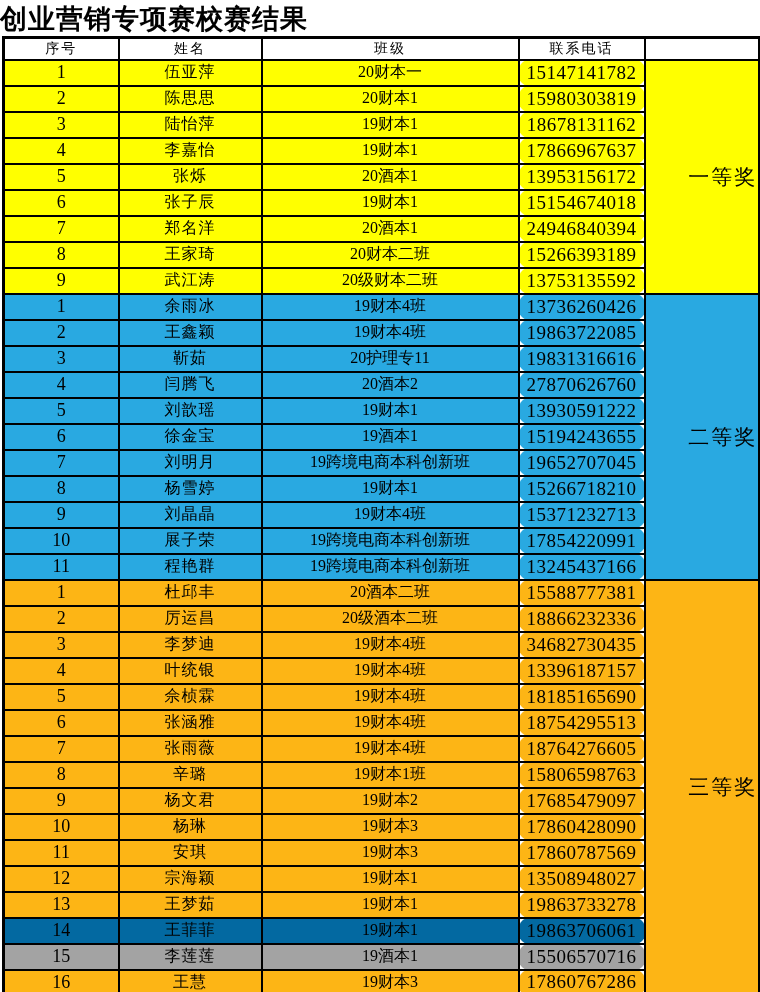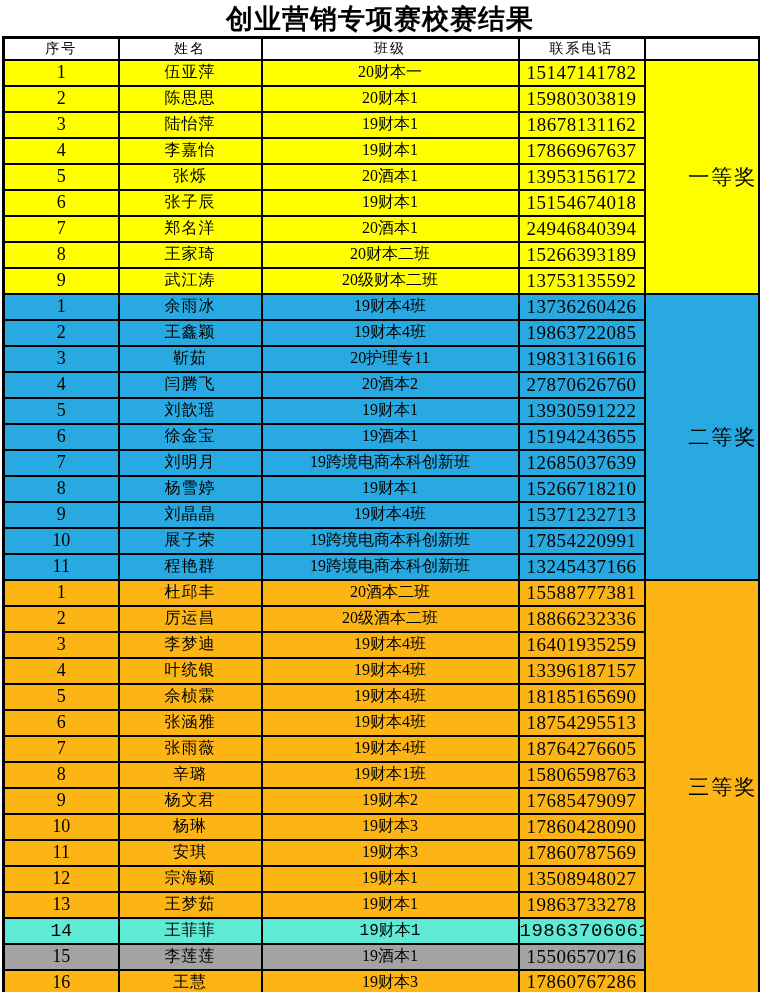--- a/index.html
+++ b/index.html
@@ -10,21 +10,20 @@
     font-family: "Liberation Serif", "DejaVu Serif", serif;
     color: #000000;
   }
   .page {
     width: 760px;
     box-sizing: border-box;
   }
   .title {
     height: 36px;
     line-height: 38px;
-    text-align: center;
     font-size: 27px;
     font-weight: bold;
     letter-spacing: 1px;
     color: #000000;
     background: #ffffff;
   }
   table.results {
     border-collapse: collapse;
     table-layout: fixed;
     width: 756px;
@@ -43,21 +42,21 @@
   tbody tr { height: 26px; }
   th {
     font-size: 14px;
     font-weight: normal;
     background: #ffffff;
     letter-spacing: 2px;
   }
   td.col-num   { font-size: 18px; }
   td.col-name  { font-size: 16px; letter-spacing: 1px; }
   td.col-class { font-size: 16px; }
-  td.col-phone { font-size: 19px; letter-spacing: 0.5px; }
+  td.col-phone { font-size: 19px; letter-spacing: 0.5px; border-radius: 10px; }
   td.col-award { font-size: 21px; letter-spacing: 2px; padding-left: 42px; }
 </style>
 </head>
 <body>
 
 <div class="page">
   <div class="title">创业营销专项赛校赛结果</div>
   <table class="results">
     <colgroup>
       <col style="width:115px">
@@ -165,21 +164,21 @@
         <tr style="background: rgb(41, 169, 225);">
           <td class="col-num">6</td>
           <td class="col-name">徐金宝</td>
           <td class="col-class">19酒本1</td>
           <td class="col-phone">15194243655</td>
         </tr>
         <tr style="background: rgb(41, 169, 225);">
           <td class="col-num">7</td>
           <td class="col-name">刘明月</td>
           <td class="col-class">19跨境电商本科创新班</td>
-          <td class="col-phone">12685037639</td>
+          <td class="col-phone">19652707045</td>
         </tr>
         <tr style="background: rgb(41, 169, 225);">
           <td class="col-num">8</td>
           <td class="col-name">杨雪婷</td>
           <td class="col-class">19财本1</td>
           <td class="col-phone">15266718210</td>
         </tr>
         <tr style="background: rgb(41, 169, 225);">
           <td class="col-num">9</td>
           <td class="col-name">刘晶晶</td>
@@ -208,21 +207,21 @@
         <tr style="background: rgb(253, 181, 21);">
           <td class="col-num">2</td>
           <td class="col-name">厉运昌</td>
           <td class="col-class">20级酒本二班</td>
           <td class="col-phone">18866232336</td>
         </tr>
         <tr style="background: rgb(253, 181, 21);">
           <td class="col-num">3</td>
           <td class="col-name">李梦迪</td>
           <td class="col-class">19财本4班</td>
-          <td class="col-phone">16401935259</td>
+          <td class="col-phone">34682730435</td>
         </tr>
         <tr style="background: rgb(253, 181, 21);">
           <td class="col-num">4</td>
           <td class="col-name">叶统银</td>
           <td class="col-class">19财本4班</td>
           <td class="col-phone">13396187157</td>
         </tr>
         <tr style="background: rgb(253, 181, 21);">
           <td class="col-num">5</td>
           <td class="col-name">佘桢霖</td>
@@ -270,21 +269,21 @@
           <td class="col-name">宗海颖</td>
           <td class="col-class">19财本1</td>
           <td class="col-phone">13508948027</td>
         </tr>
         <tr style="background: rgb(253, 181, 21);">
           <td class="col-num">13</td>
           <td class="col-name">王梦茹</td>
           <td class="col-class">19财本1</td>
           <td class="col-phone">19863733278</td>
         </tr>
-        <tr style="background: #5eead4; font-family: Liberation Mono, monospace;">
+        <tr style="background: #0369a1;">
           <td class="col-num">14</td>
           <td class="col-name">王菲菲</td>
           <td class="col-class">19财本1</td>
           <td class="col-phone">19863706061</td>
         </tr>
         <tr style="background: #a3a3a3;">
           <td class="col-num">15</td>
           <td class="col-name">李莲莲</td>
           <td class="col-class">19酒本1</td>
           <td class="col-phone">15506570716</td>

